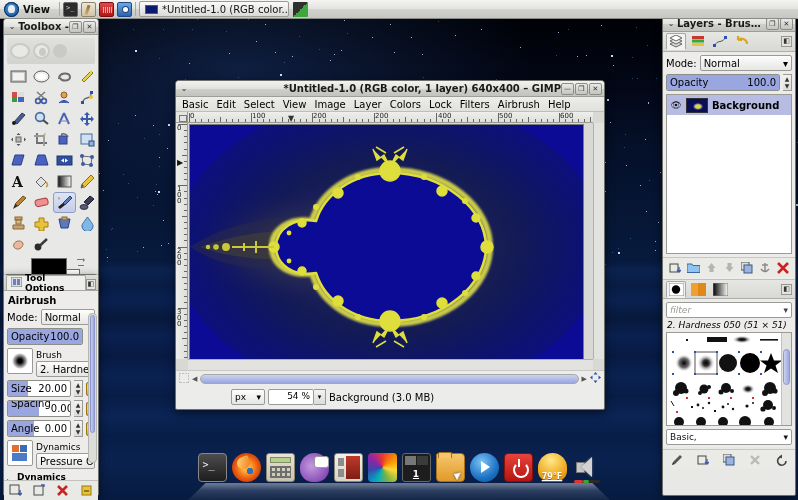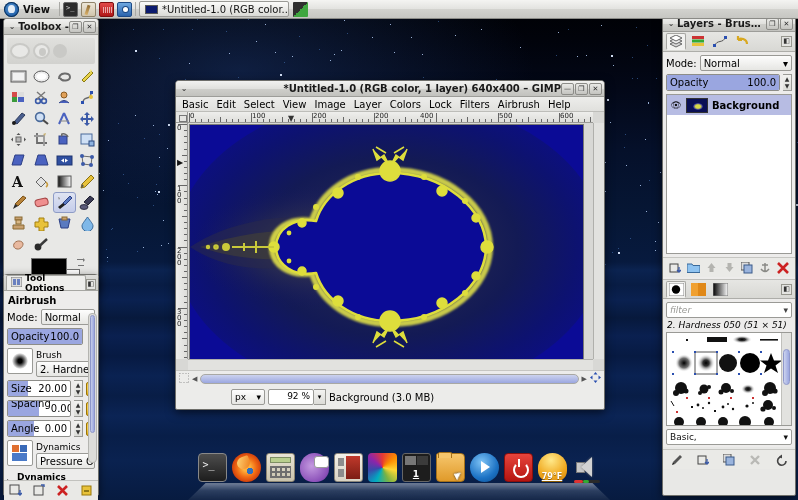--- a/index.html
+++ b/index.html
@@ -1111,21 +1111,21 @@
         <i class="rtick" style="left:371px;height:10px;top:1px"></i>
         <i class="rtick" style="left:377px;height:4px;top:7px"></i>
         <i class="rtick" style="left:384px;height:4px;top:7px"></i>
         <i class="rtick" style="left:390px;height:4px;top:7px"></i>
         <i class="rtick" style="left:396px;height:4px;top:7px"></i>
         <i class="rtick" style="left:402px;height:6px;top:5px"></i>
         <span class="rnum" style="left:2px">0</span>
         <span class="rnum" style="left:64px">100</span>
         <span class="rnum" style="left:125px">200</span>
         <span class="rnum" style="left:187px">200</span>
-        <span class="rnum" style="left:232px">400</span>
+        <span class="rnum" style="left:250px">400</span>
         <span class="rnum" style="left:311px">500</span>
         <span class="rnum" style="left:372px">600</span>
         <span style="position:absolute;left:100px;top:2px;color:#333;font-size:8px">▼</span>
       </div>
     <div class="ruler-v" id="rulerV">
         <i class="rtickv" style="top:1px;width:10px;left:2px"></i>
         <i class="rtickv" style="top:7px;width:4px;left:8px"></i>
         <i class="rtickv" style="top:13px;width:4px;left:8px"></i>
         <i class="rtickv" style="top:19px;width:4px;left:8px"></i>
         <i class="rtickv" style="top:26px;width:4px;left:8px"></i>
@@ -1270,21 +1270,21 @@
             <path d="M5.5 0 l2 2.5 h-4z M5.5 11 l2 -2.5 h-4z M0 5.5 l2.5 2 v-4z M11 5.5 l-2.5 2 v-4z" fill="#2a4fb0"></path>
           </svg>
       </span>
     </div>
     <div class="sb-bot">
       <span class="unitsel">
         <span>px</span>
         <span>▾</span>
       </span>
       <span style="display:flex">
-        <span class="zoombox">92 %</span>
+        <span class="zoombox">54 %</span>
         <span class="zoomarrow">▾</span>
       </span>
       <span>Background (3.0 MB)</span>
     </div>
   </div>
 </div>
 
 <div class="win" id="rightdock">
   <div class="titlebar">
     <span class="tb-arrow">⌄</span>

